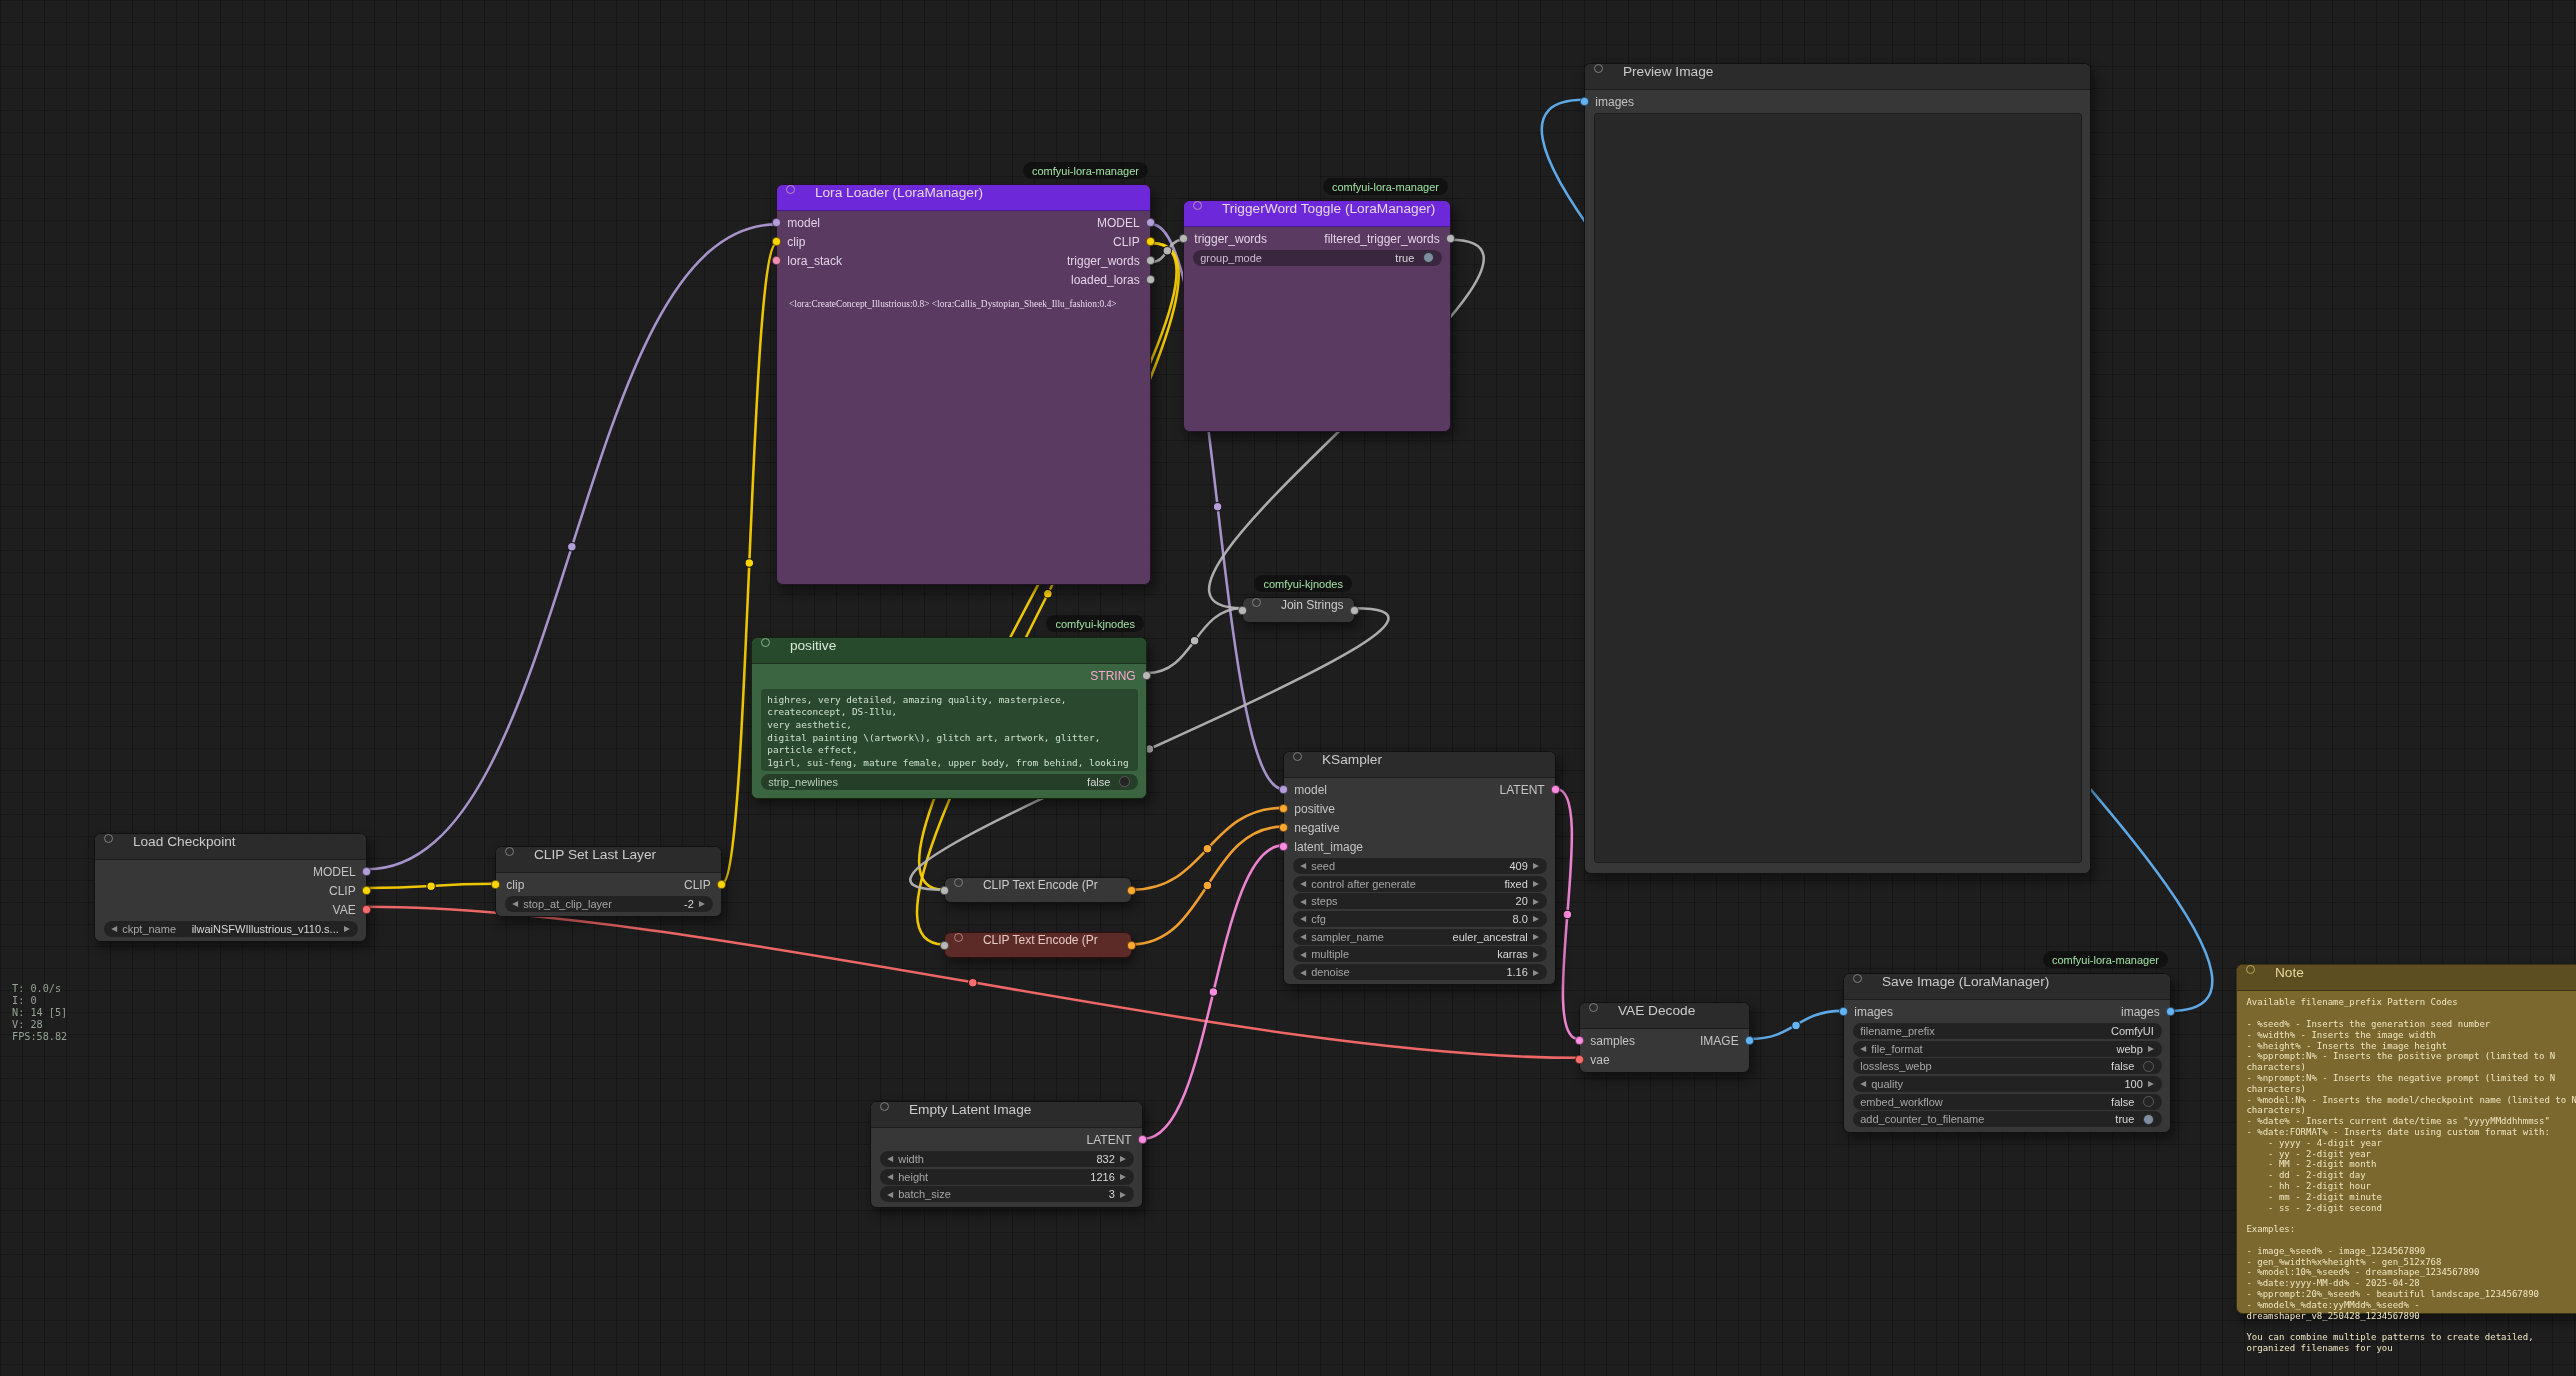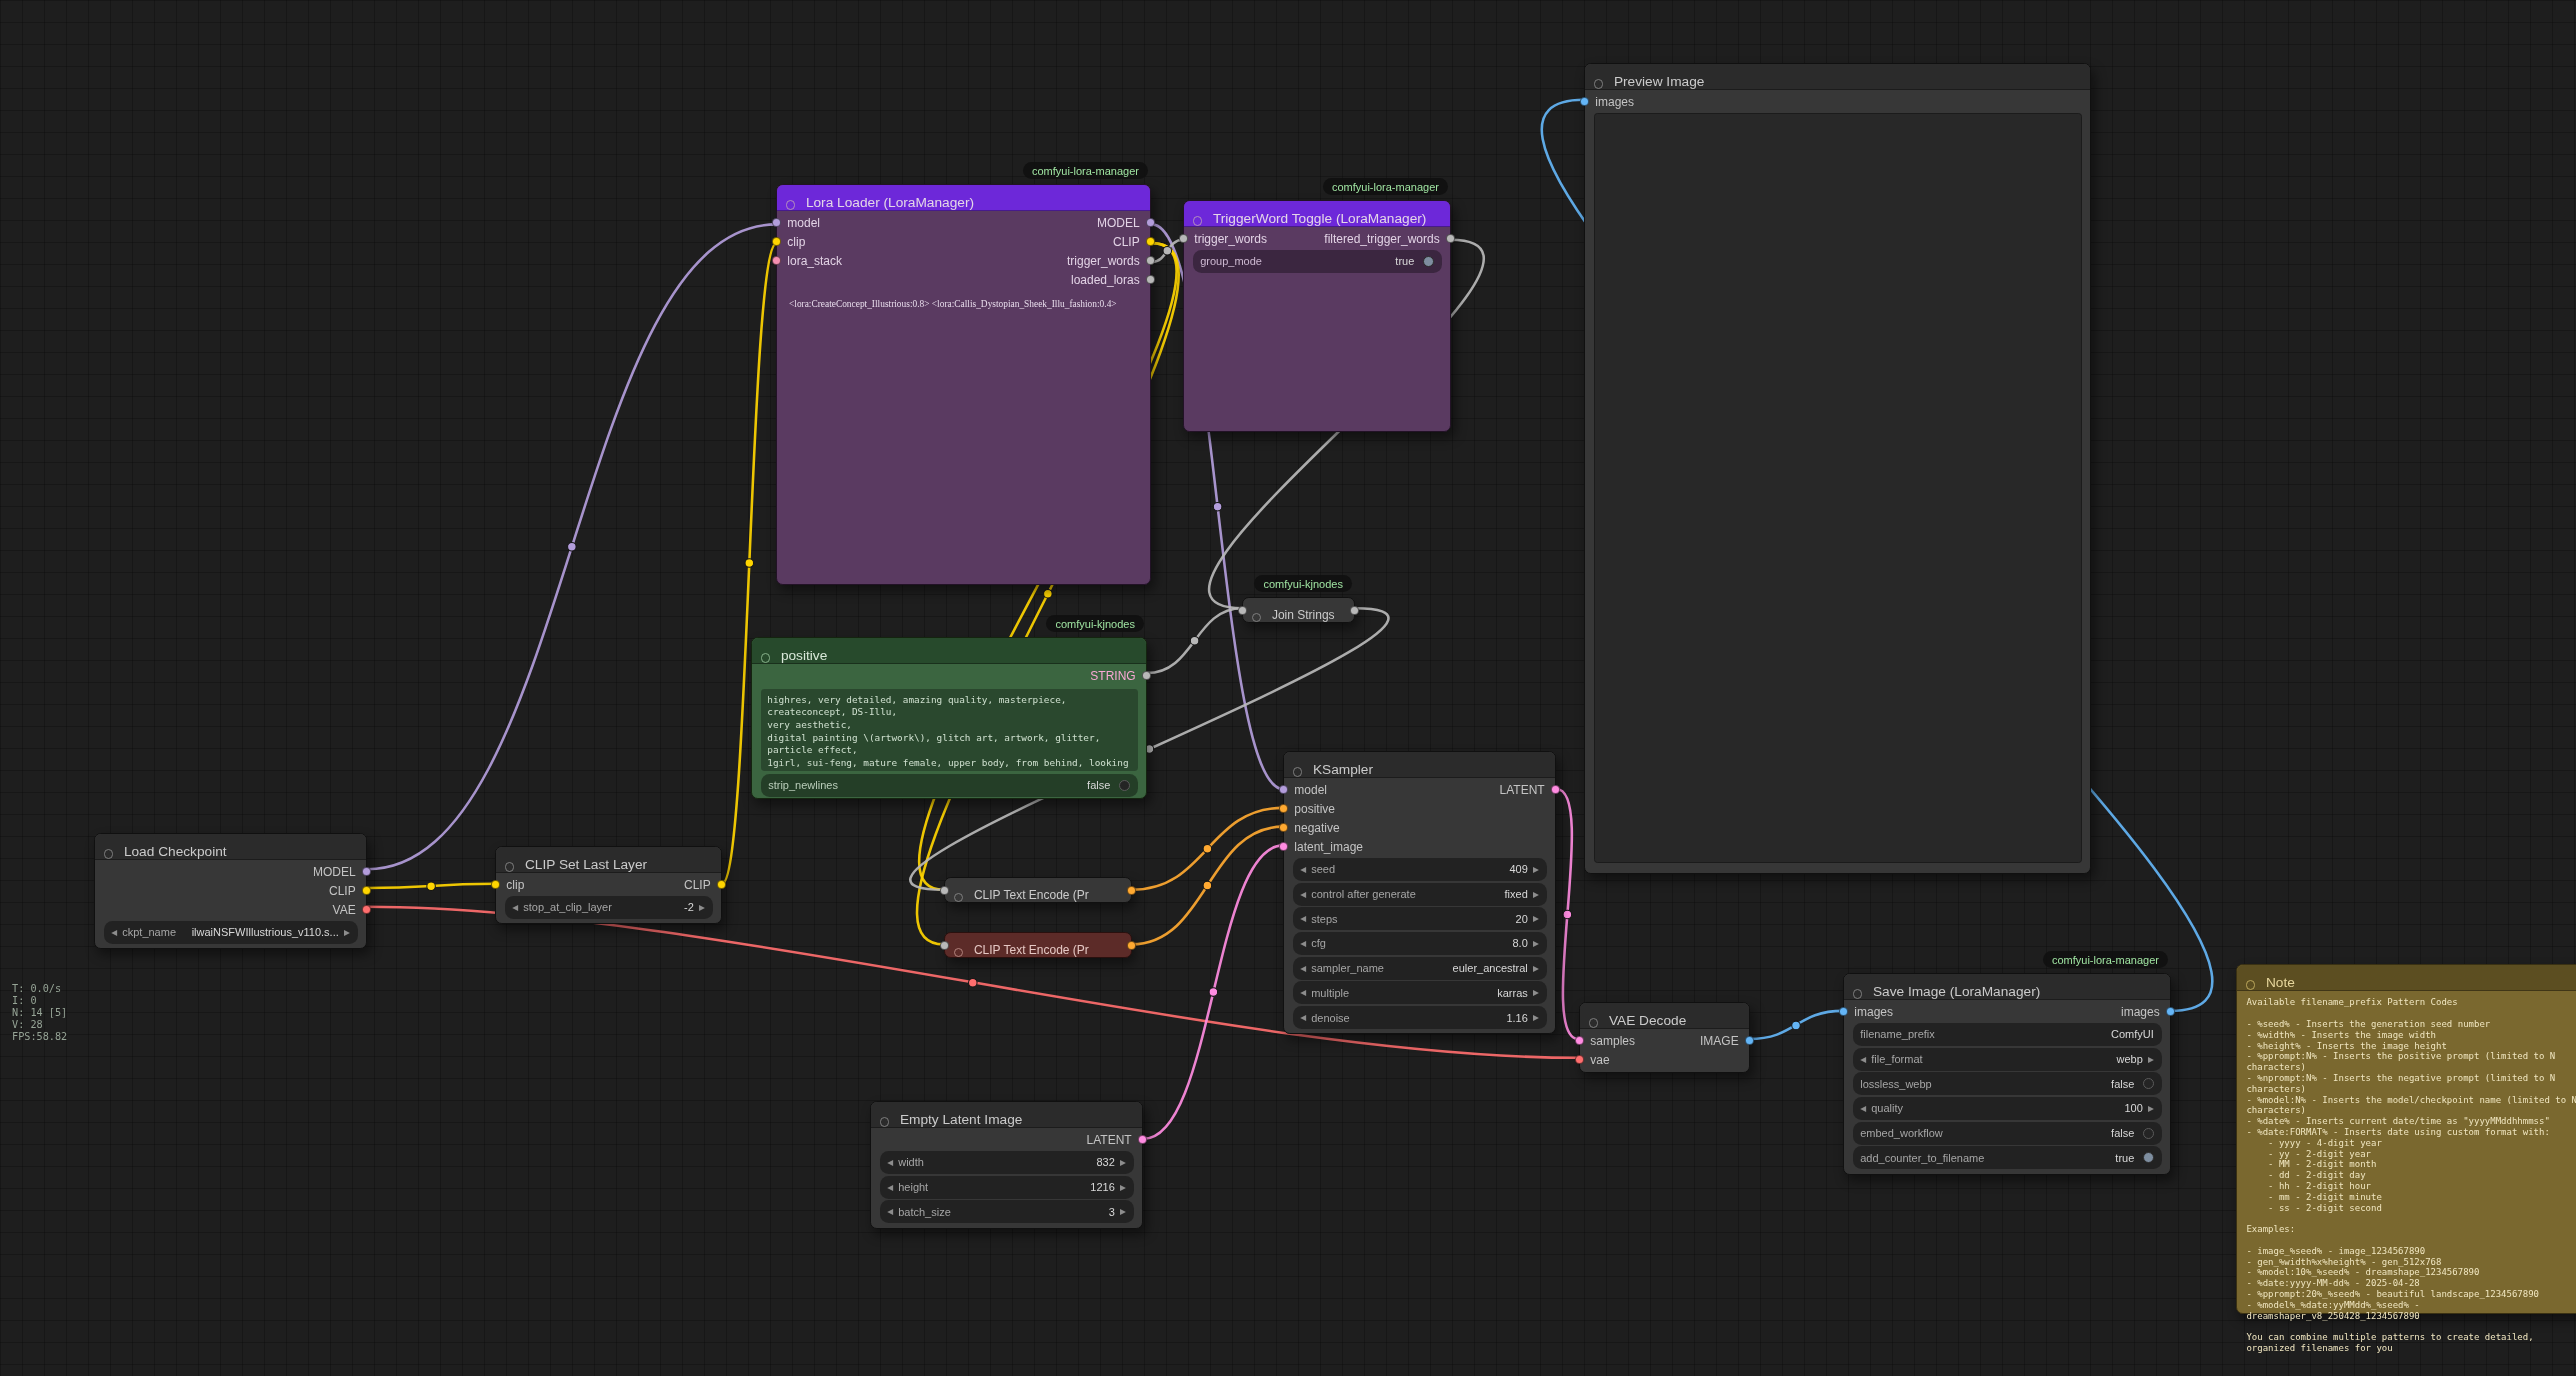--- a/index.html
+++ b/index.html
@@ -12,34 +12,34 @@
       linear-gradient(90deg,rgba(0,0,0,.22) 0.9px,transparent 0.9px);
     background-size:22px 22px;
     font-family:"Liberation Sans",sans-serif;
   }
   #wires{position:absolute;inset:0;z-index:1}
   .wire{fill:none;stroke-width:3;opacity:.92;stroke-linecap:round}
   .wdot{stroke:#141414;stroke-width:1.2}
 
   .node{position:absolute;z-index:2;background:#373737;border:0.9px solid #101010;border-radius:6.8px;
         box-shadow:3.4px 6px 12px rgba(0,0,0,.45);color:#bdbdbd}
-  .title{height:25.6px;display:flex;align-items:flex-end;gap:11px;padding:0 8.5px;background:#2b2b2b;
+  .title{height:25.6px;display:flex;align-items:flex-start;gap:20px;padding:0 8.5px;background:#2b2b2b;
          border-radius:6px 6px 0 0;font-size:13.7px;color:#cbcbcb;border-bottom:0.9px solid rgba(0,0,0,.35);
          white-space:nowrap;overflow:hidden}
   .tdot{width:9.4px;height:9.4px;border-radius:50%;border:1.7px solid #7e7e7e;flex:0 0 auto}
   .body{padding:2.6px 0;position:relative}
   .srow{display:flex;justify-content:space-between;align-items:center;height:19px;font-size:12px;color:#c4c4c4}
   .in{display:flex;align-items:center;gap:6px}
   .out{display:flex;align-items:center;gap:6px;margin-left:auto}
   .dot{width:9.4px;height:9.4px;border-radius:50%;border:0.9px solid rgba(0,0,0,.55);flex:0 0 auto;background:#888}
   .in .dot{margin-left:-5.1px}
   .out .dot{margin-right:-5.1px}
   .slabel{white-space:nowrap}
 
-  .widget{height:23px;margin:1.7px 8.5px;background:rgba(0,0,0,.38);border-radius:8.5px;display:flex;
+  .widget{height:16px;margin:1.7px 8.5px;background:rgba(0,0,0,.38);border-radius:8.5px;display:flex;
           align-items:center;padding:0 7.7px;font-size:11px;color:#a6a6a6;gap:5.1px;white-space:nowrap}
   .widget .wvalue{margin-left:auto;color:#d8d8d8}
   .widget .arr{font-size:7.7px;color:#8d8d8d;flex:0 0 auto}
   .tog{width:11px;height:11px;border-radius:50%;flex:0 0 auto;margin-left:3.4px}
   .tog.on{background:#7e8ea0;border:0.9px solid #2c2c2c}
   .tog.off{background:#242424;border:0.9px solid #5a5a5a}
 
   .badge{position:absolute;top:-23px;right:1.7px;background:rgba(16,16,16,.92);color:#9fe3a1;
          font-size:11px;padding:2.6px 9.4px;border-radius:9.4px;white-space:nowrap;z-index:3}
 

